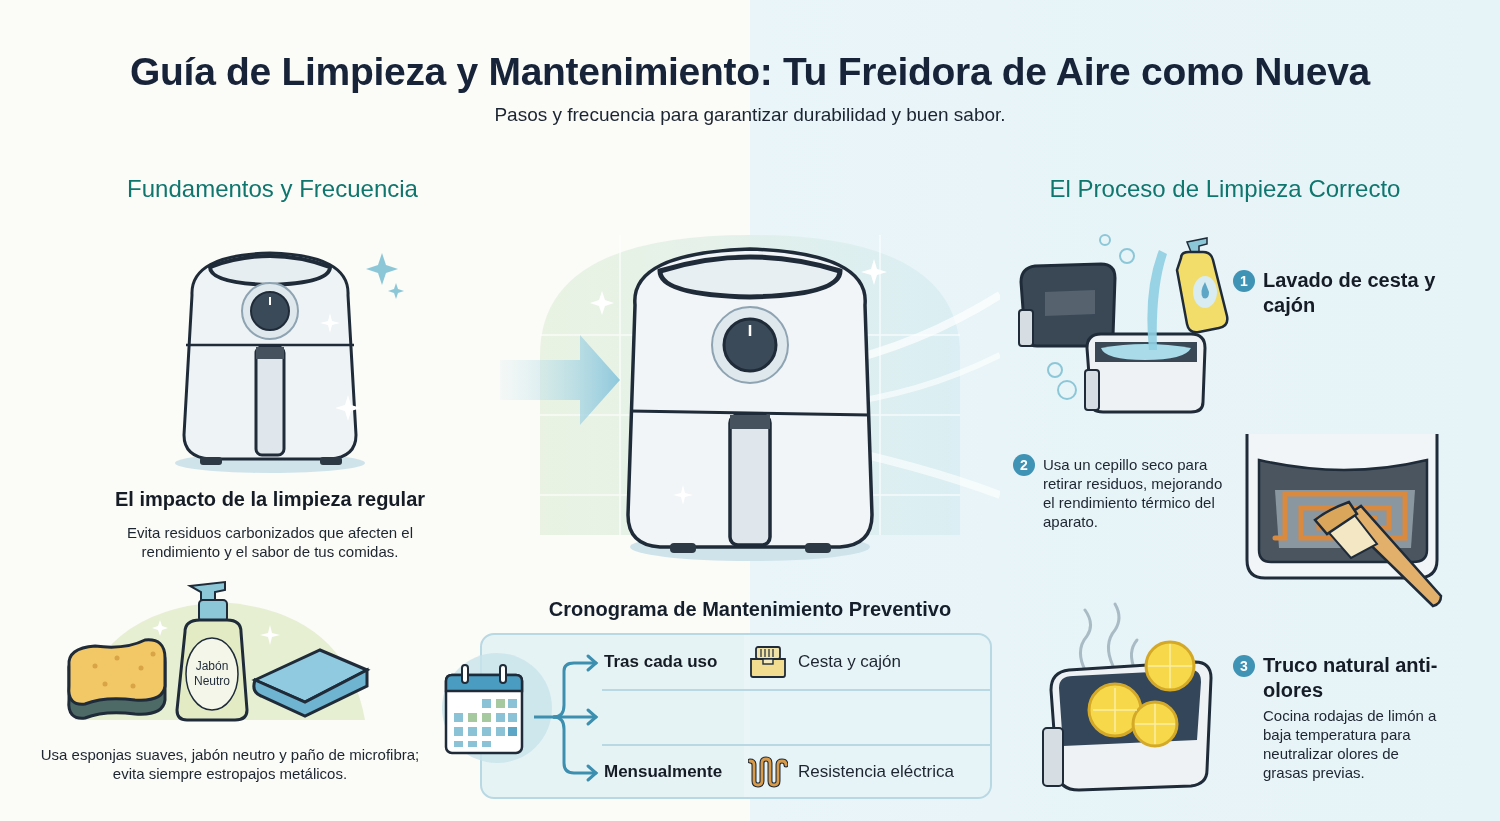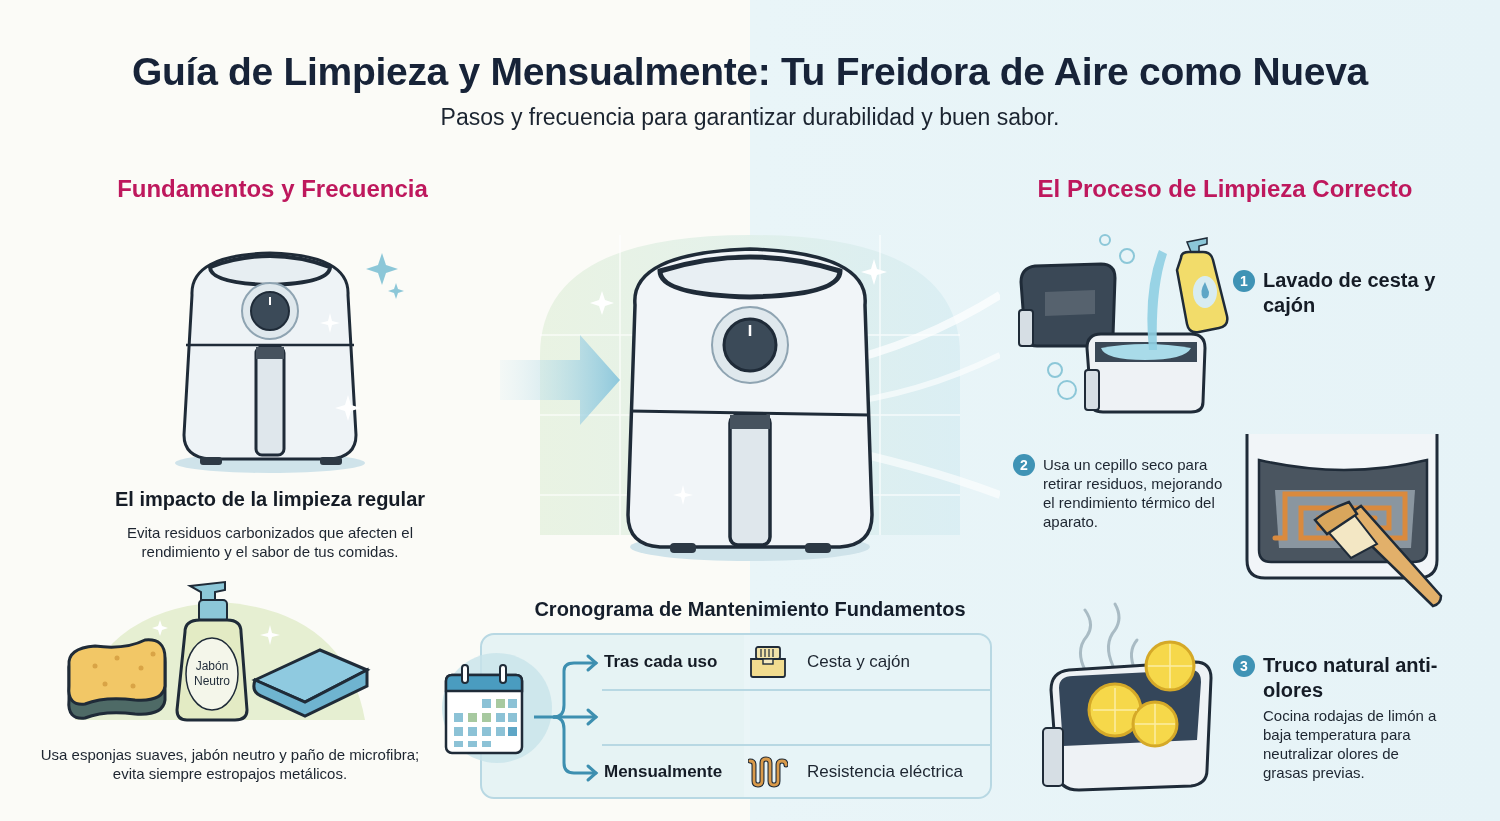--- a/index.html
+++ b/index.html
@@ -10,23 +10,23 @@
       position: relative;
       background: linear-gradient(90deg, #fbfbf7 0%, #fbfbf7 50%, #e9f5f8 50%, #e6f3f7 100%);
     }
     .abs { position: absolute; }
     .title {
       left: 0; top: 50px; width: 1500px; text-align: center;
       font-size: 39px; font-weight: bold; color: #172338; letter-spacing: -0.3px;
     }
     .subtitle {
       left: 0; top: 104px; width: 1500px; text-align: center;
-      font-size: 23px; color: #1b2430;
-    }
-    .section-title { font-size: 24px; font-weight: bold; color: #be185d; }
+      font-size: 19px; color: #1b2430;
+    }
+    .section-title { font-size: 24px; font-weight: normal; color: #0f766e; }
     .sec-left { left: 90px; top: 175px; width: 365px; text-align: center; }
     .sec-right { left: 1010px; top: 175px; width: 430px; text-align: center; }
 
     .card-title { font-size: 20px; font-weight: bold; color: #151c26; }
     .card-text { font-size: 15px; line-height: 19px; color: #1d2530; }
     .impact { left: 90px; top: 488px; width: 360px; text-align: center; }
     .impact .card-text { margin-top: 12px; padding: 0 20px; }
     .kit { left: 40px; top: 733px; width: 380px; text-align: center; }
     .kit .card-text { margin-top: 12px; }
 
@@ -44,30 +44,30 @@
 
     .sched-title { left: 480px; top: 598px; width: 540px; text-align: center; font-size: 20px; font-weight: bold; color: #151e2b; }
     .sched-box {
       left: 480px; top: 633px; width: 512px; height: 166px;
       border: 2px solid #b8d8e3; border-radius: 14px;
       background: rgba(214, 236, 242, 0.55);
     }
     .sched-row { position: absolute; left: 120px; width: 388px; height: 43px; }
     .sched-row .freq { position: absolute; left: 2px; top: 17px; font-size: 17px; font-weight: bold; color: #151c26; }
     .sched-row .area-icon { position: absolute; left: 146px; top: 10px; width: 40px; height: 34px; }
-    .sched-row .area { position: absolute; left: 205px; top: 17px; font-size: 17px; color: #1d2530; }
+    .sched-row .area { position: absolute; left: 196px; top: 17px; font-size: 17px; color: #1d2530; }
     .sched-sep { position: absolute; left: 120px; width: 388px; height: 2px; background: #b8d8e3; }
     .sched-right-bg { position: absolute; left: 262px; top: 0; width: 246px; height: 162px; background: rgba(236,246,249,0.6); border-radius: 0 12px 12px 0; }
 
     svg { display: block; }
   </style>
 </head>
 <body>
 
-<div class="abs title">Guía de Limpieza y Mensualmente: Tu Freidora de Aire como Nueva</div>
+<div class="abs title">Guía de Limpieza y Mantenimiento: Tu Freidora de Aire como Nueva</div>
 <div class="abs subtitle">Pasos y frecuencia para garantizar durabilidad y buen sabor.</div>
 
 <div class="abs section-title sec-left">Fundamentos y Frecuencia</div>
 
 <div class="abs" style="left:170px; top:235px; width:250px; height:240px;">
   <svg width="250" height="240" viewBox="0 0 250 240">
     <ellipse cx="100" cy="228" rx="95" ry="10" fill="#cfe3ea"></ellipse>
     <path d="M22 60 Q20 20 100 18 Q180 20 178 60 L186 200 Q186 222 160 224 L40 224 Q14 222 14 200 Z" fill="#eef3f6" stroke="#1f2b38" stroke-width="3"></path>
     <path d="M40 32 Q100 10 160 32 Q160 48 100 50 Q40 48 40 32 Z" fill="#e7eef2" stroke="#1f2b38" stroke-width="4"></path>
     <line x1="16" y1="110" x2="184" y2="110" stroke="#1f2b38" stroke-width="2.5"></line>
@@ -161,21 +161,21 @@
     <rect x="230" y="180" width="40" height="130" rx="8" fill="#dfe7ec" stroke="#1f2b38" stroke-width="3.5"></rect>
     <rect x="230" y="180" width="40" height="14" fill="#46525e"></rect>
     <rect x="170" y="308" width="26" height="10" rx="4" fill="#2d3945"></rect>
     <rect x="305" y="308" width="26" height="10" rx="4" fill="#2d3945"></rect>
     <path d="M102 56 L105 65 L114 68 L105 71 L102 80 L99 71 L90 68 L99 65 Z" fill="#ffffff"></path>
     <path d="M374 24 L377 34 L387 37 L377 40 L374 50 L371 40 L361 37 L371 34 Z" fill="#ffffff"></path>
     <path d="M183 250 L185 258 L193 260 L185 262 L183 270 L181 262 L173 260 L181 258 Z" fill="#ffffff"></path>
   </svg>
 </div>
 
-<div class="abs sched-title">Cronograma de Mantenimiento Fundamentos</div>
+<div class="abs sched-title">Cronograma de Mantenimiento Preventivo</div>
 <div class="abs sched-box">
   <div class="sched-right-bg"></div>
 
   <div class="abs" style="left:-40px; top:18px; width:110px; height:110px; border-radius:50%; background:rgba(200,228,234,0.8);"></div>
   <div class="abs" style="left:-38px; top:22px; width:80px; height:100px;">
     <svg width="80" height="100" viewBox="0 0 80 100">
       <rect x="2" y="18" width="76" height="78" rx="6" fill="#ffffff" stroke="#1f2b38" stroke-width="2.5"></rect>
       <path d="M2 24 Q2 18 8 18 L72 18 Q78 18 78 24 L78 34 L2 34 Z" fill="#4a9cc0" stroke="#1f2b38" stroke-width="2.5"></path>
       <rect x="18" y="8" width="6" height="18" rx="3" fill="#ffffff" stroke="#1f2b38" stroke-width="2"></rect>
       <rect x="56" y="8" width="6" height="18" rx="3" fill="#ffffff" stroke="#1f2b38" stroke-width="2"></rect>

